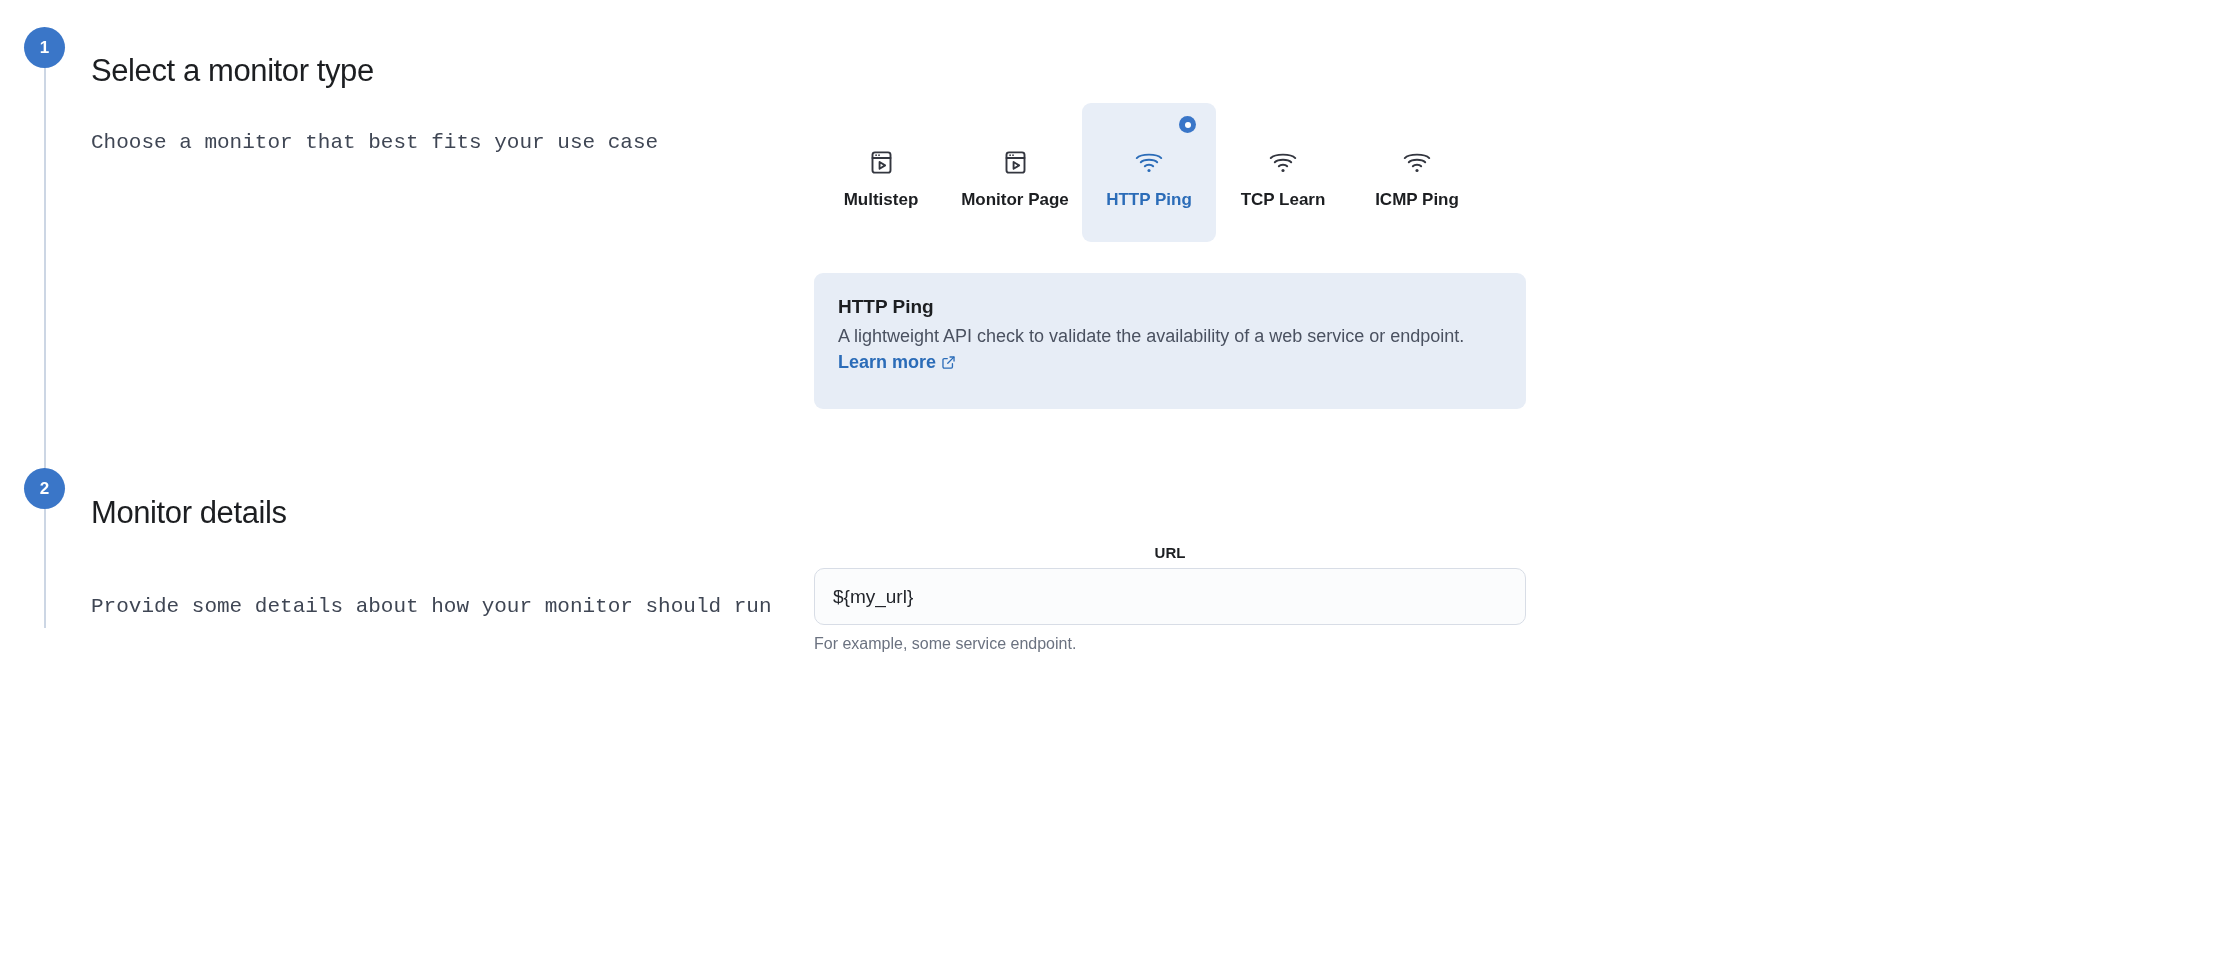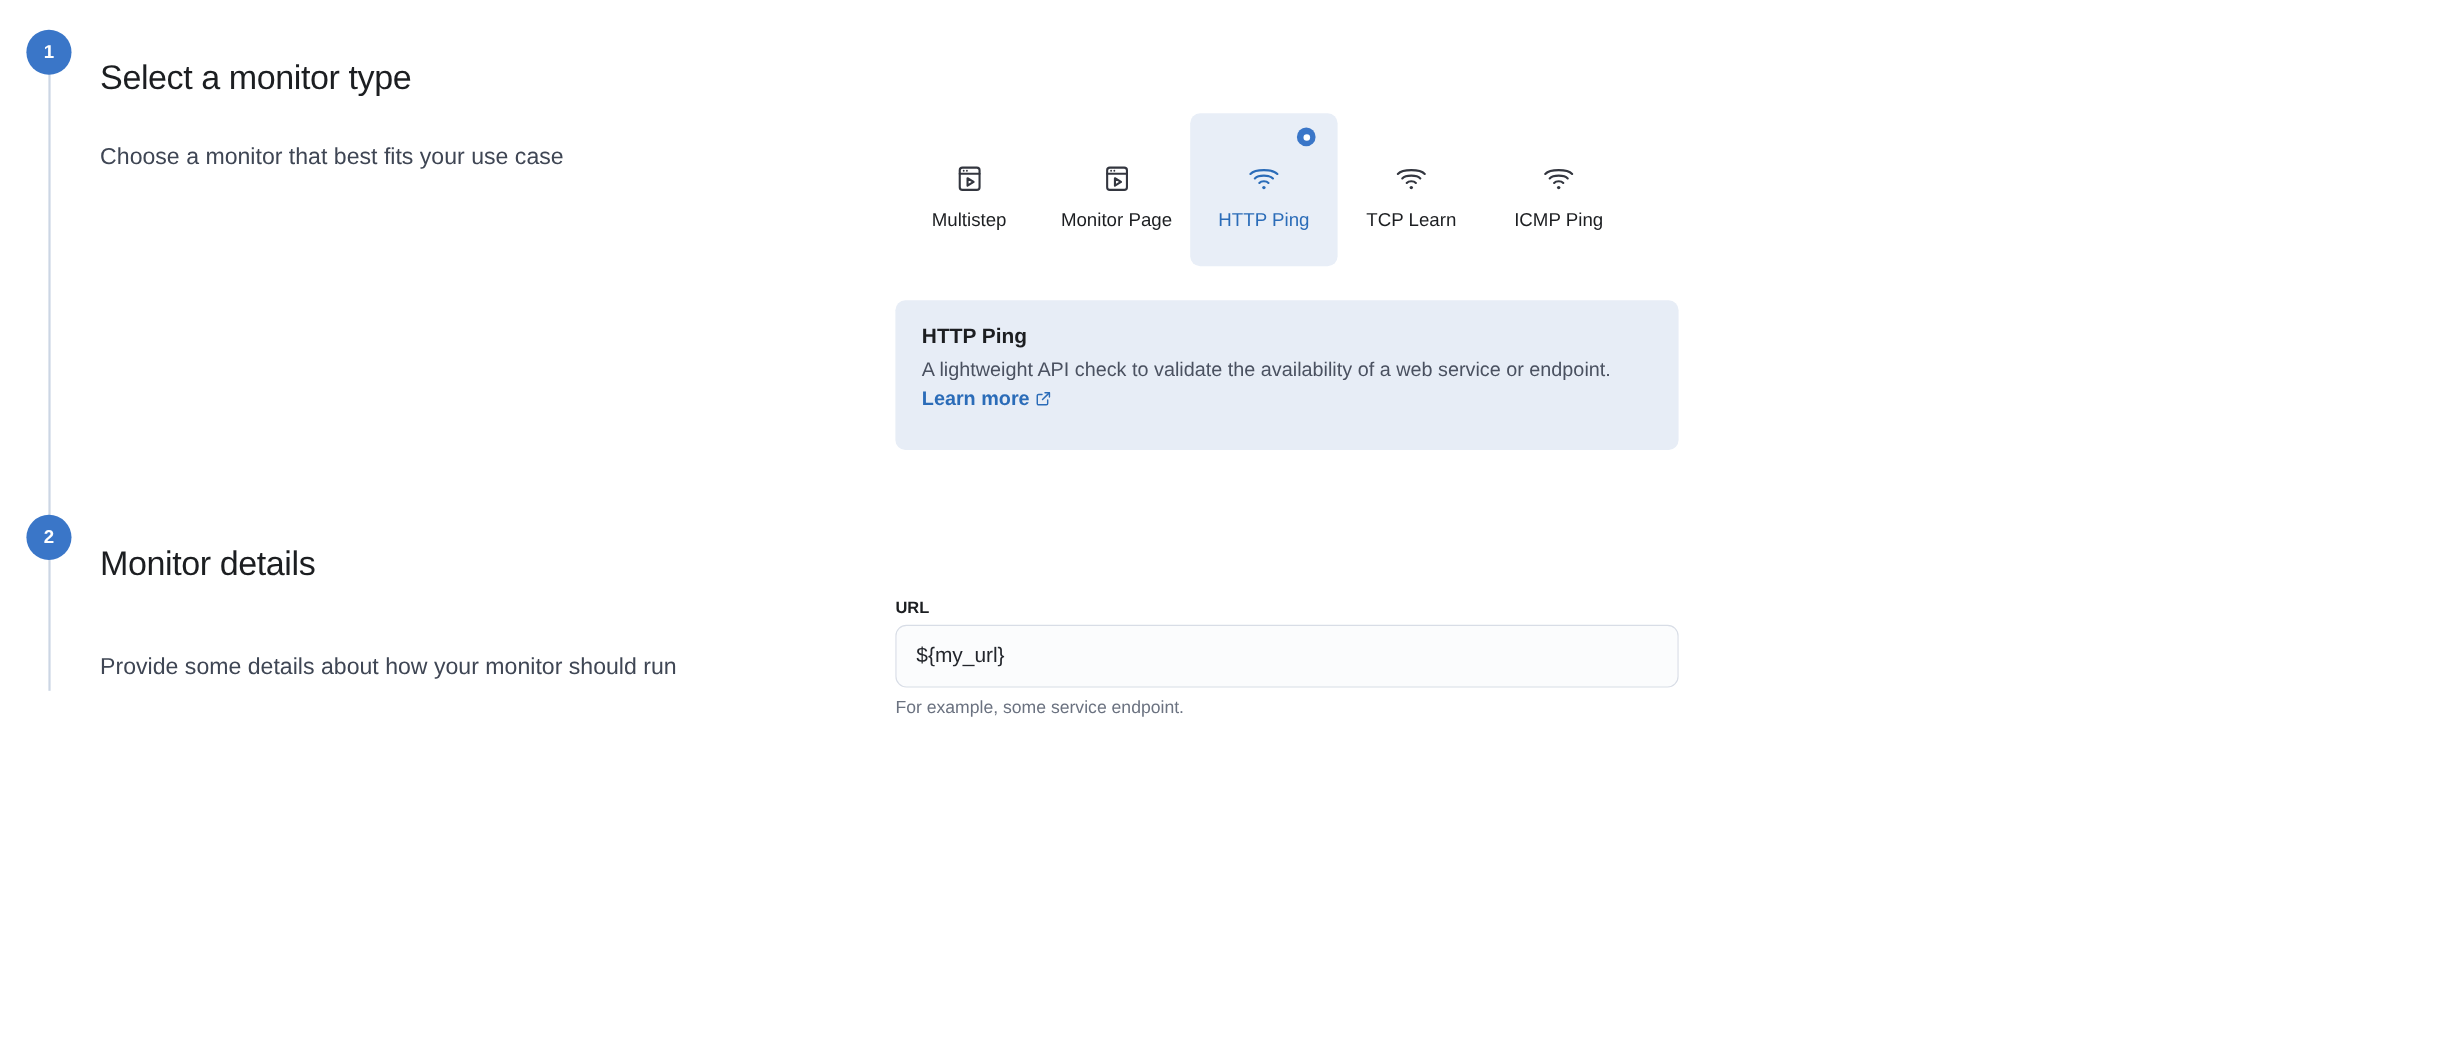--- a/index.html
+++ b/index.html
@@ -39,39 +39,39 @@
   .step-badge.s2{top:468px;}
 
   
   .sec-title{
     position:absolute;left:91px;font-size:31px;font-weight:400;letter-spacing:-.4px;
     color:var(--ink);line-height:1.1;white-space:nowrap;
   }
   .sec-title.t1{top:28px;}
   .sec-title.t2{top:470px;}
   .sec-sub{
-    position:absolute;left:91px;font-size:21px;color:#3f4654;line-height:1.3;white-space:nowrap;
+    position:absolute;left:91px;font-size:21px;color:#3f4654;line-height:1.3;white-space:nowrap;font-family:Liberation Mono, monospace;
   }
   .sec-sub.u1{top:108px;}
   .sec-sub.u2{top:549px;margin-top:44px;}
 
   
   .type-row{
     position:absolute;left:814px;top:103px;width:712px;height:139px;
     display:flex;align-items:flex-start;
   }
   .type-card{
     position:relative;width:134px;height:139px;border-radius:9px;
     display:flex;flex-direction:column;align-items:center;justify-content:center;
     gap:14px;background:transparent;cursor:pointer;padding-top:10px;
   }
   .type-card.selected{background:var(--card-bg);}
   .type-card .glyph{height:30px;display:flex;align-items:center;justify-content:center;}
   .type-card .tlabel{
-    font-size:17px;font-weight:400;color:var(--ink);line-height:1;white-space:nowrap;text-align:right;
+    font-size:17px;font-weight:700;color:var(--ink);line-height:1;white-space:nowrap;text-align:right;
   }
   .type-card.selected .tlabel{color:var(--blue-dark);}
   .radio-dot{
     position:absolute;top:13px;right:20px;width:17px;height:17px;border-radius:50%;
     background:var(--blue);display:flex;align-items:center;justify-content:center;
   }
   .radio-dot i{width:6px;height:6px;border-radius:50%;background:#fff;display:block;}
 
   
   .info-panel{
@@ -80,21 +80,21 @@
   }
   .info-title{font-size:19px;font-weight:700;color:var(--ink);line-height:1.25;margin:0 0 4px 0;}
   .info-body{font-size:18px;color:#4a5160;line-height:1.48;margin:0;max-width:660px;}
   .learn-link{
     color:var(--blue-dark);font-weight:700;text-decoration:none;white-space:nowrap;
   }
   .ext-icon{display:inline-block;vertical-align:-2px;margin-left:5px;}
 
   
   .field{position:absolute;left:814px;top:545px;width:712px;}
-  .field-label{font-size:15px;font-weight:700;color:var(--ink);margin-bottom:8px;line-height:1;}
+  .field-label{font-size:15px;font-weight:700;color:var(--ink);margin-bottom:8px;line-height:1;text-align:center;}
   .field-input{
     width:712px;height:57px;border:1px solid var(--input-border);border-radius:10px;
     background:var(--input-bg);font-family:inherit;font-size:19px;color:#23262c;
     padding:0 18px;outline:none;
   }
   .field-help{font-size:16px;color:var(--help);margin-top:9px;line-height:1.2;}
 </style>
 </head>
 <body>
 

